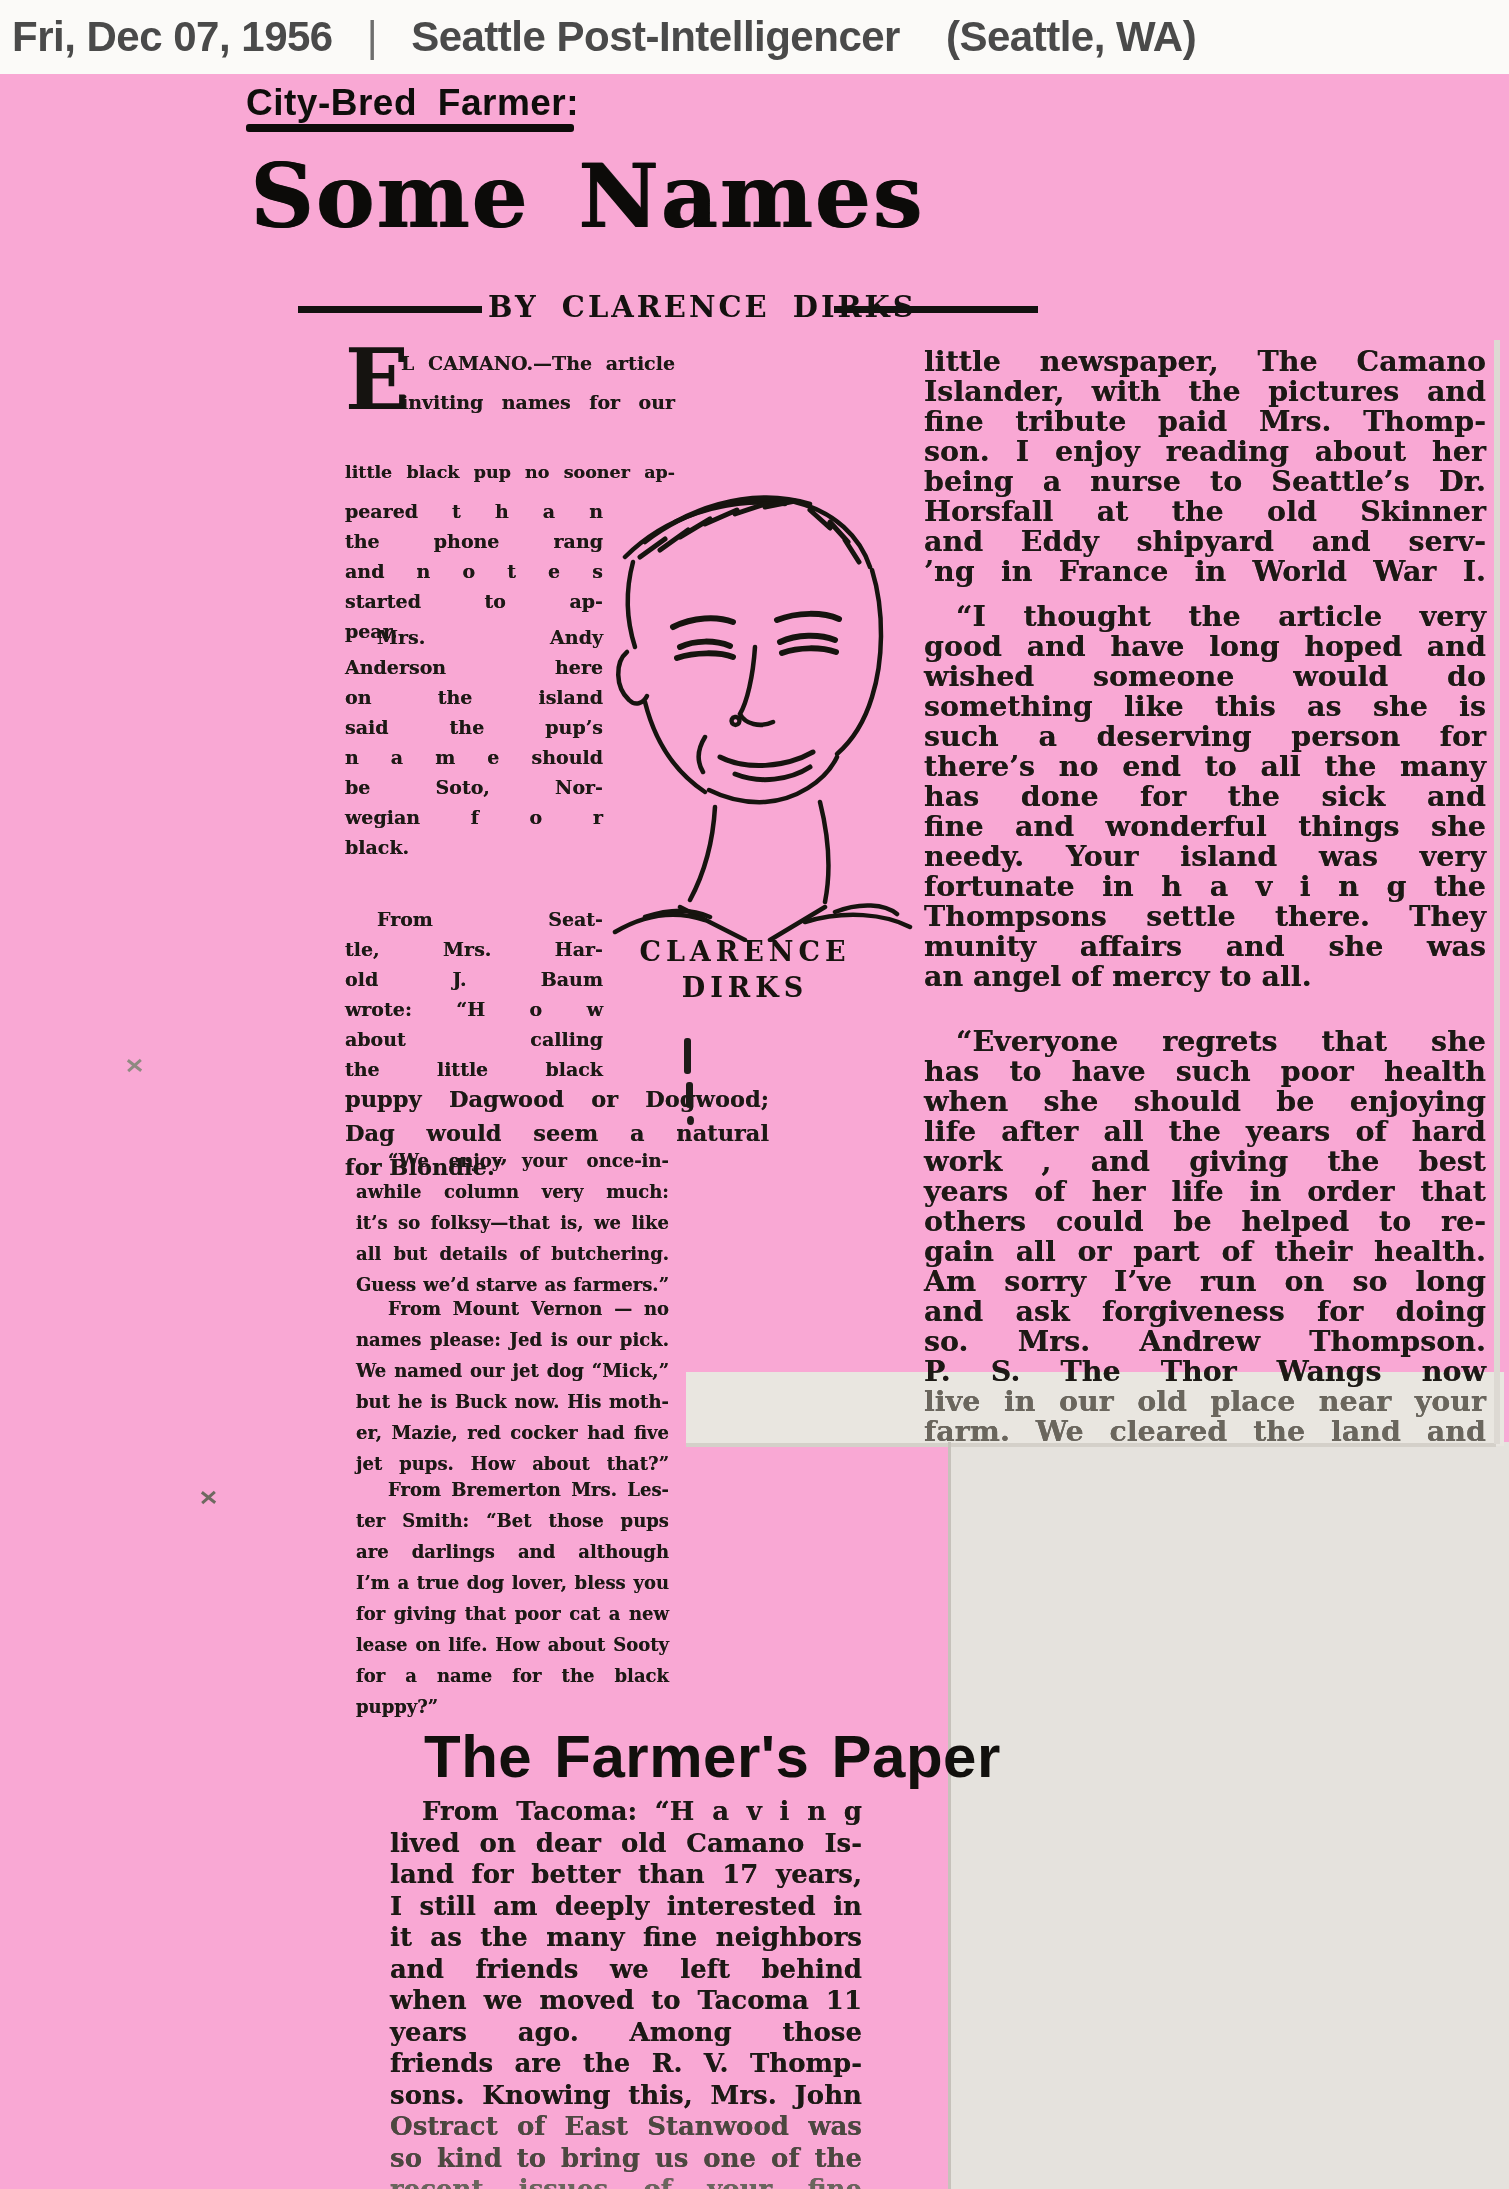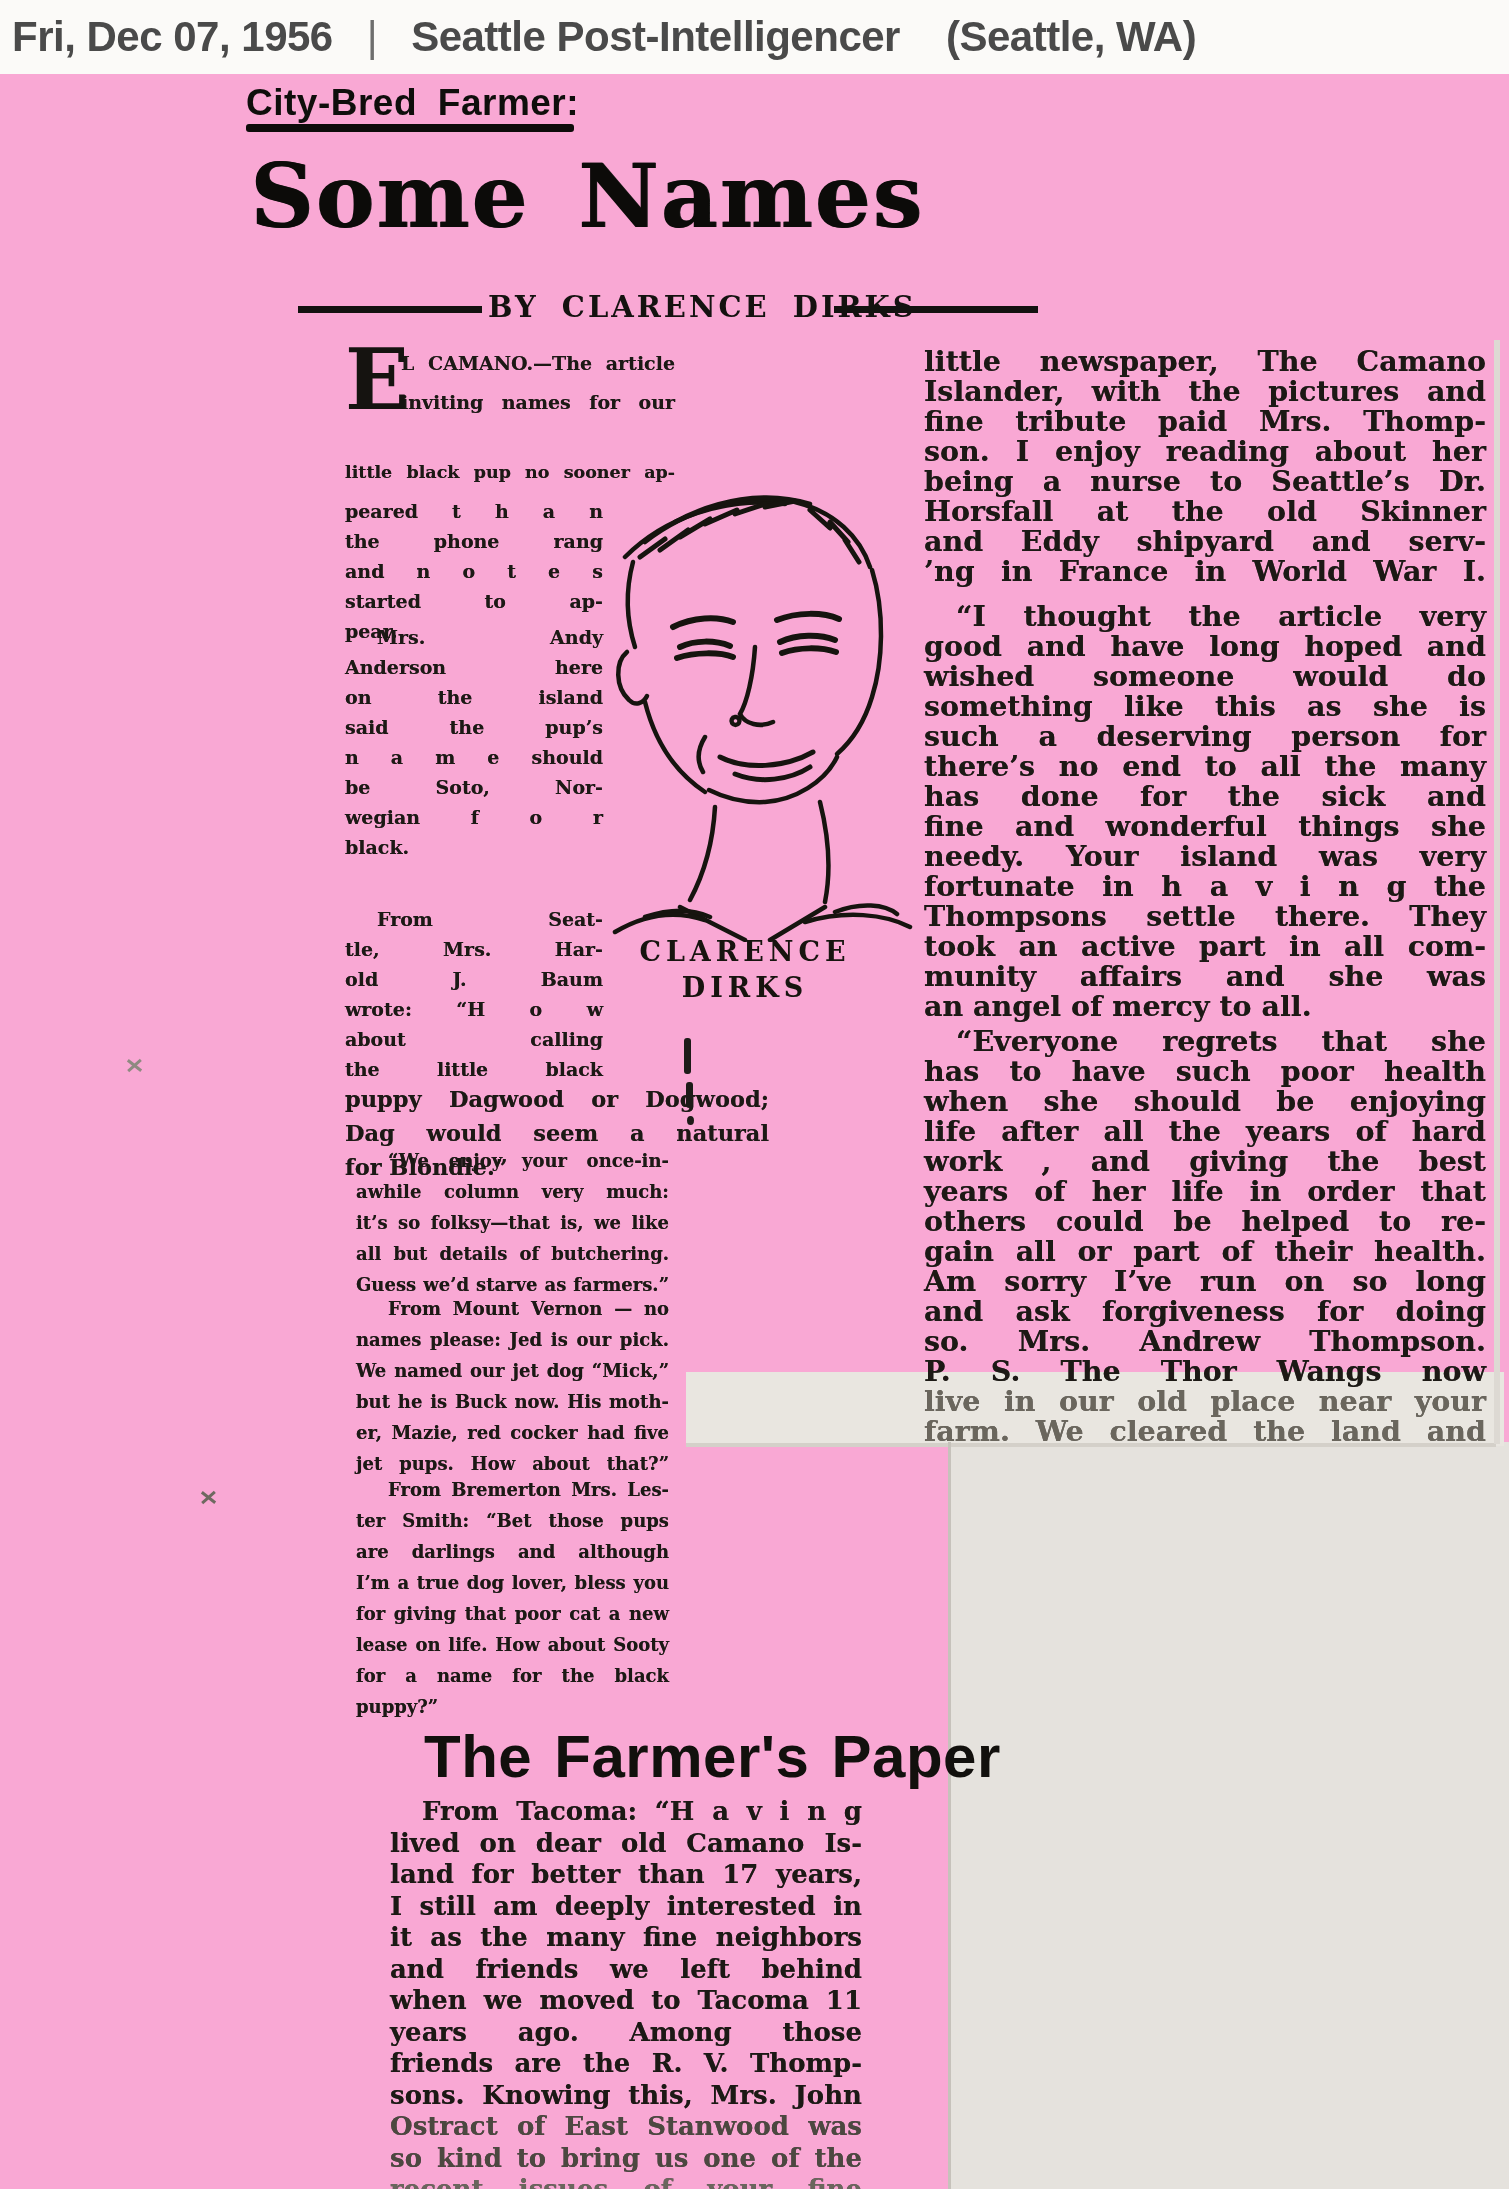--- a/index.html
+++ b/index.html
@@ -211,21 +211,20 @@
       <div class="tline">good and have long hoped and</div>
       <div class="tline">wished someone would do</div>
       <div class="tline">something like this as she is</div>
       <div class="tline">such a deserving person for</div>
       <div class="tline">there’s no end to all the many</div>
       <div class="tline">has done for the sick and</div>
       <div class="tline">fine and wonderful things she</div>
       <div class="tline">needy. Your island was very</div>
       <div class="tline">fortunate in h a v i n g the</div>
       <div class="tline">Thompsons settle there. They</div>
-      <div class="tline">took an active part in all com-</div>
       <div class="tline">munity affairs and she was</div>
       <div class="tline nj">an angel of mercy to all.</div>
     </div>
   <div class="para pR" style="left:924px;top:1026px;">
       <div class="tline ind">“Everyone regrets that she</div>
       <div class="tline">has to have such poor health</div>
       <div class="tline">when she should be enjoying</div>
       <div class="tline">life after all the years of hard</div>
       <div class="tline">work , and giving the best</div>
       <div class="tline">years of her life in order that</div>

